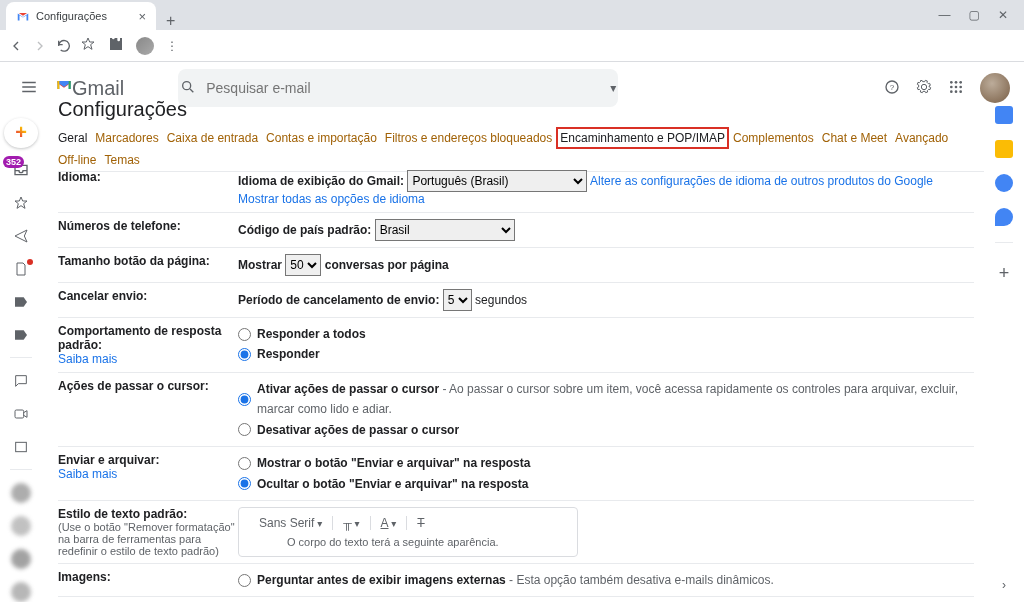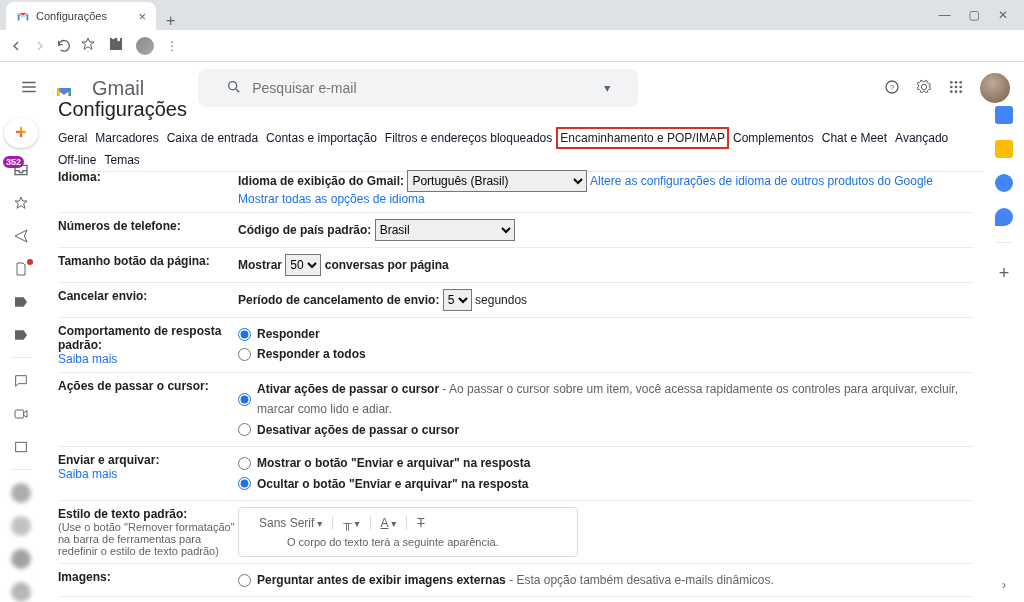--- a/index.html
+++ b/index.html
@@ -17,23 +17,23 @@
   .browser-toolbar { height: 32px; background: #fff; border-bottom: 1px solid #dadce0; display:flex; align-items:center; padding: 0 8px; gap: 8px; }
   .nav-btn { color: #5f6368; cursor:pointer; display:inline-flex; }
   .address-bar { flex: 1; height: 24px; background:#f1f3f4; border-radius:12px; display:flex; align-items:center; padding:0 10px; gap:6px; font-size:12px; color:#202124; }
   .lock-icon { color:#5f6368; }
   .toolbar-right { display:flex; align-items:center; gap:12px; color:#5f6368; }
   .avatar-sm { width:18px; height:18px; border-radius:50%; background: linear-gradient(135deg,#888,#aaa); }
   
   
   .gmail-header { height: 52px; display:flex; align-items:center; padding: 0 14px; gap: 12px; }
   .menu-btn { color:#5f6368; cursor:pointer; padding:6px; }
-  .gmail-logo { display:flex; align-items:flex-end; gap:20px; }
+  .gmail-logo { display:flex; align-items:flex-start; gap:0; }
   .gmail-text { font-size:20px; color:#5f6368; font-family: "Product Sans", Arial, sans-serif; }
-  .search-bar { flex:0 0 440px; height:38px; background:#f1f3f4; border-radius:8px; margin-left: 42px; display:flex; align-items:center; padding:0 28px; gap:10px; color:#5f6368; }
+  .search-bar { flex:0 0 440px; height:38px; background:#f1f3f4; border-radius:8px; margin-left: 42px; display:flex; align-items:center; padding:0 2px; gap:10px; color:#5f6368; }
   .search-input { flex:1; border:none; background:transparent; font-size:14px; color:#5f6368; outline:none; }
   .hdr-right { margin-left:auto; display:flex; align-items:center; gap:16px; color:#5f6368; }
   .avatar-lg { width:30px; height:30px; border-radius:50%; background: radial-gradient(circle at 40% 35%, #bcac9a, #785d44); }
   
   
   .left-rail { position:absolute; left:0; top:114px; bottom:0; width:42px; display:flex; flex-direction:column; align-items:center; gap:12px; padding-top:4px; }
   .compose-btn { width:34px; height:34px; border-radius:50%; background:#fff; box-shadow:0 1px 3px rgba(60,64,67,.3); display:flex; align-items:center; justify-content:center; cursor:pointer; }
   .plus-icon { font-size:20px; background: linear-gradient(45deg,#4285f4,#ea4335,#fbbc05,#34a853); -webkit-background-clip:text; color:transparent; font-weight:bold; }
   .rail-item { width:24px; height:24px; display:flex; align-items:center; justify-content:center; color:#5f6368; cursor:pointer; position:relative; }
   .rail-separator { width:22px; border-top:1px solid #e8eaed; }
@@ -49,21 +49,21 @@
   .sq-bluecir { background:#4285f4; border-radius:50%; }
   .sq-bluep { background:#4285f4; border-radius:50% 50% 50% 0; }
   .side-plus { color:#5f6368; font-size:18px; cursor:pointer; margin-top:4px;}
   .side-collapse { position:absolute; bottom:10px; color:#5f6368; cursor:pointer; }
   
   
   .main { position:absolute; left:42px; right:40px; top:94px; bottom:0; overflow:hidden; padding-left:16px; color:#202124; }
   h1.page-title { font-size:20px; font-weight:400; padding: 4px 0 10px 0; color:#202124;}
   
   .settings-tabs { display:flex; gap:8px; border-bottom:1px solid #e8eaed; font-size:12px; color:#1a73e8; padding-bottom:4px; flex-wrap:wrap; }
-  .settings-tab { cursor:pointer; color:#0f172a; white-space:nowrap; }
+  .settings-tab { cursor:pointer; color:#a16207; white-space:nowrap; }
   .settings-tab.active { color:#202124; }
   .settings-tab.highlighted { outline: 2px solid #d93025; outline-offset: 2px; color:#202124; }
   
   .settings-body { position:absolute; top:70px; left:16px; right:0; bottom:0; overflow-y:auto; padding-right:10px; }
   .row { display:flex; border-bottom:1px solid #e8eaed; padding: 6px 0; }
   .row-label { width:180px; flex:0 0 180px; font-size:12px; font-weight:bold; color:#202124; }
   .row-label .sub { font-weight:normal; font-size:11px; color:#5f6368; display:block; }
   .row-content { flex:1; font-size:12px; }
   .link { color:#1a73e8; cursor:pointer; }
   .bold { font-weight:bold; }
@@ -310,26 +310,26 @@
       </div>
     </div>
 
     <div class="row">
       <div class="row-label">
         <span>Comportamento de resposta padrão:</span>
         <div class="link" style="font-weight:normal">Saiba mais</div>
       </div>
       <div class="row-content">
         <div class="radio-line">
+            <input type="radio" name="reply" style="">
+            <span class="bold">Responder a todos</span>
+          </div>
+        <div class="radio-line">
             <input type="radio" name="reply" checked="" style="">
             <span class="bold">Responder</span>
-          </div>
-        <div class="radio-line">
-            <input type="radio" name="reply" style="">
-            <span class="bold">Responder a todos</span>
           </div>
       </div>
     </div>
 
     <div class="row">
       <div class="row-label">Ações de passar o cursor:</div>
       <div class="row-content">
         <div class="radio-line">
             <input type="radio" name="hov" checked="" style="">
             <span><span class="bold">Ativar ações de passar o cursor</span><span class="muted"> - Ao passar o cursor sobre um item, você acessa rapidamente os controles para arquivar, excluir, marcar como lido e adiar.</span></span>

